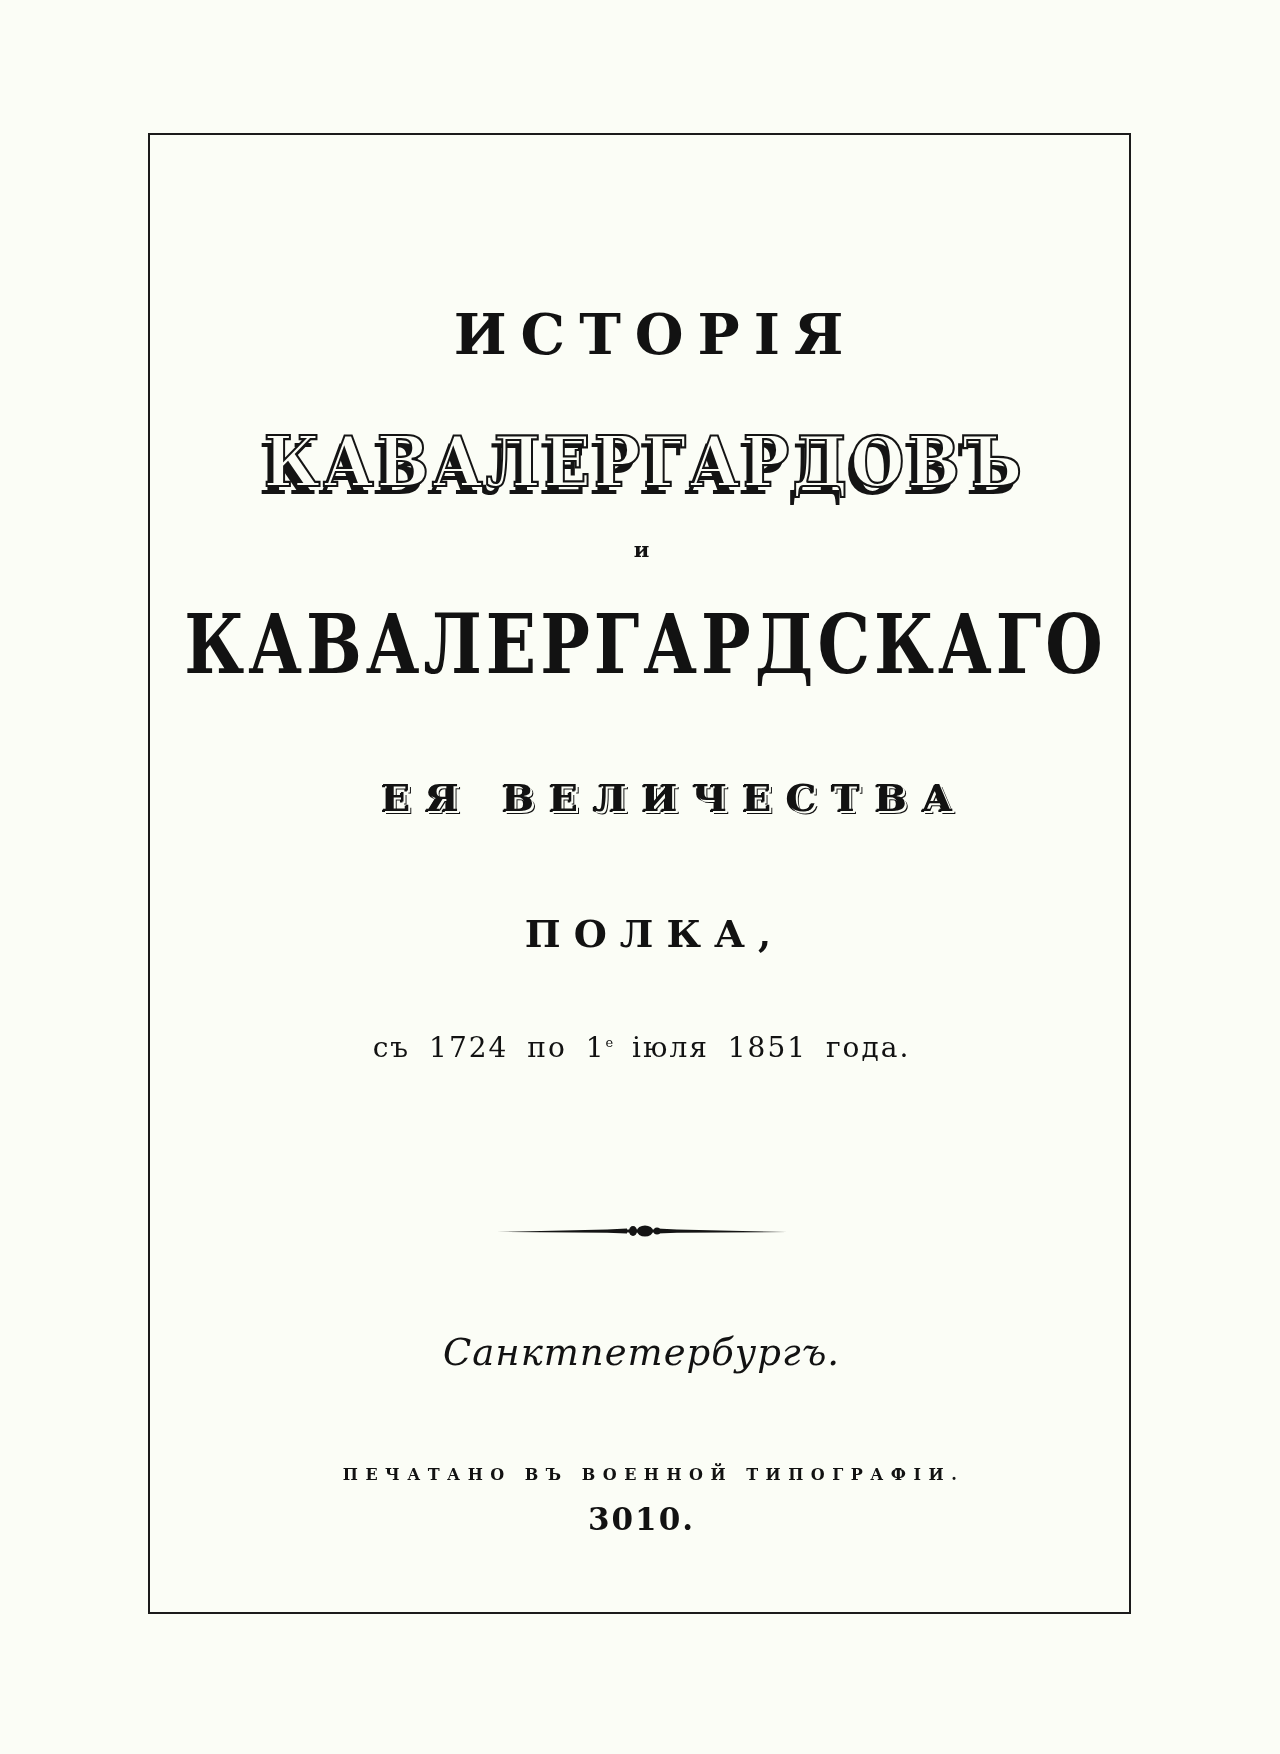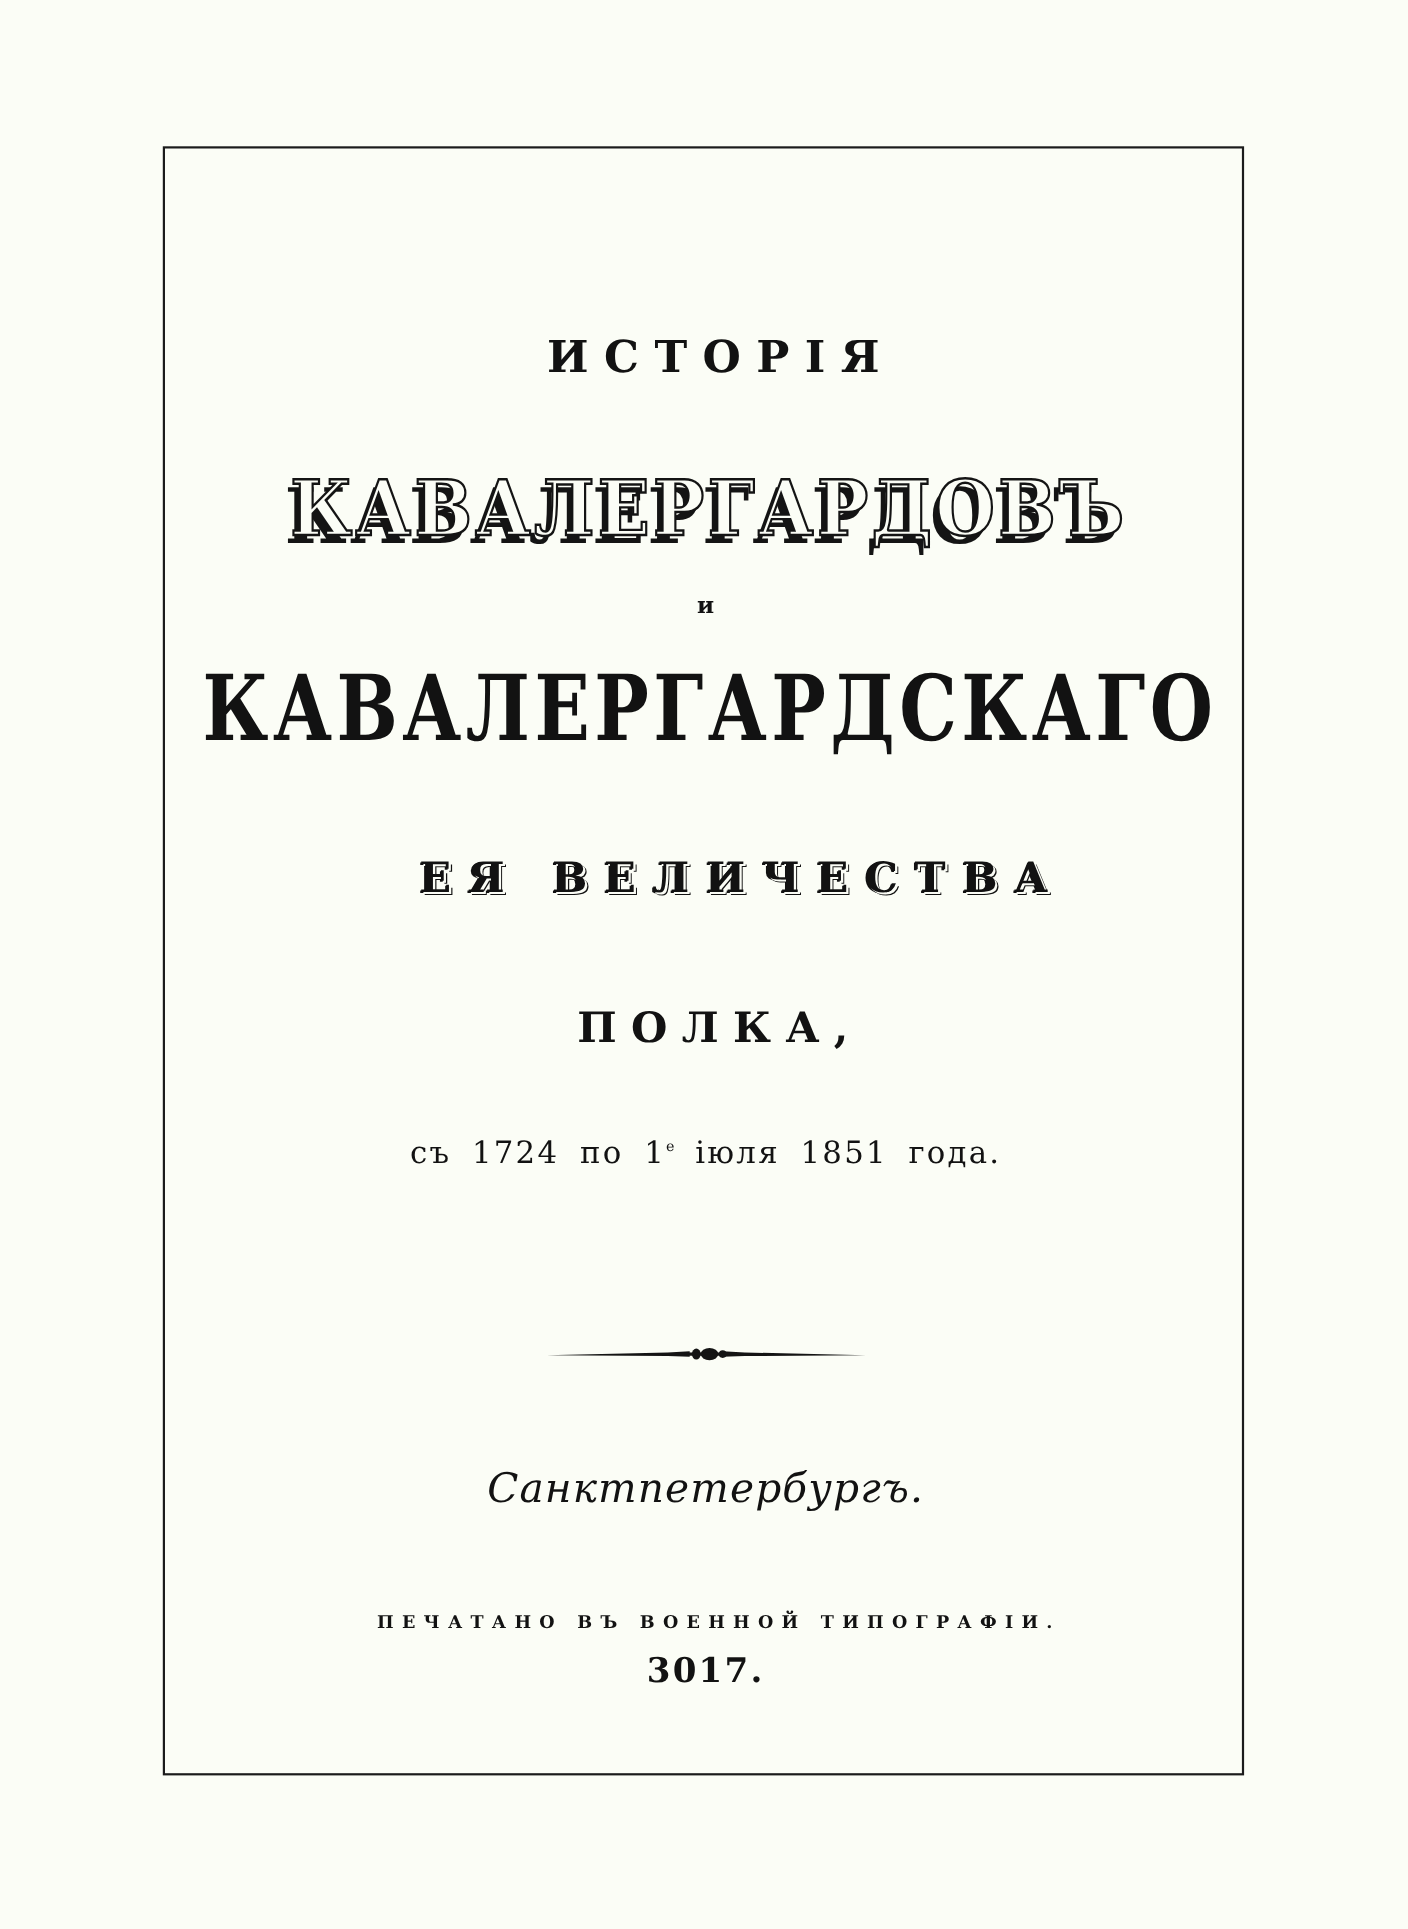--- a/index.html
+++ b/index.html
@@ -34,21 +34,21 @@
   .line {
     position: absolute;
     left: 0;
     width: 100%;
     text-align: center;
     white-space: nowrap;
     color: #121212;
   }
   .title-history {
     top: 168px;
-    font-size: 40px;
+    font-size: 56px;
     font-weight: bold;
     letter-spacing: 14px;
     padding-left: 14px;
   }
   .title-kavalergardov {
     top: 288px;
     font-size: 62px;
     font-weight: bold;
     letter-spacing: 3px;
     padding-left: 3px;
@@ -158,15 +158,15 @@
       <ellipse cx="148" cy="7" rx="8" ry="5.5" fill="#141414"></ellipse>
       <circle cx="160" cy="7" r="3.5" fill="#141414"></circle>
       <rect x="125" y="5.5" width="40" height="3" fill="#141414"></rect>
     </svg>
   </div>
 
   <div class="line imprint-city">Санктпетербургъ.</div>
 
   <div class="line imprint-printer">ПЕЧАТАНО ВЪ ВОЕННОЙ ТИПОГРАФІИ.</div>
 
-  <div class="line imprint-year">3017.</div>
+  <div class="line imprint-year">3010.</div>
 
 </div>
 
 </body></html>

